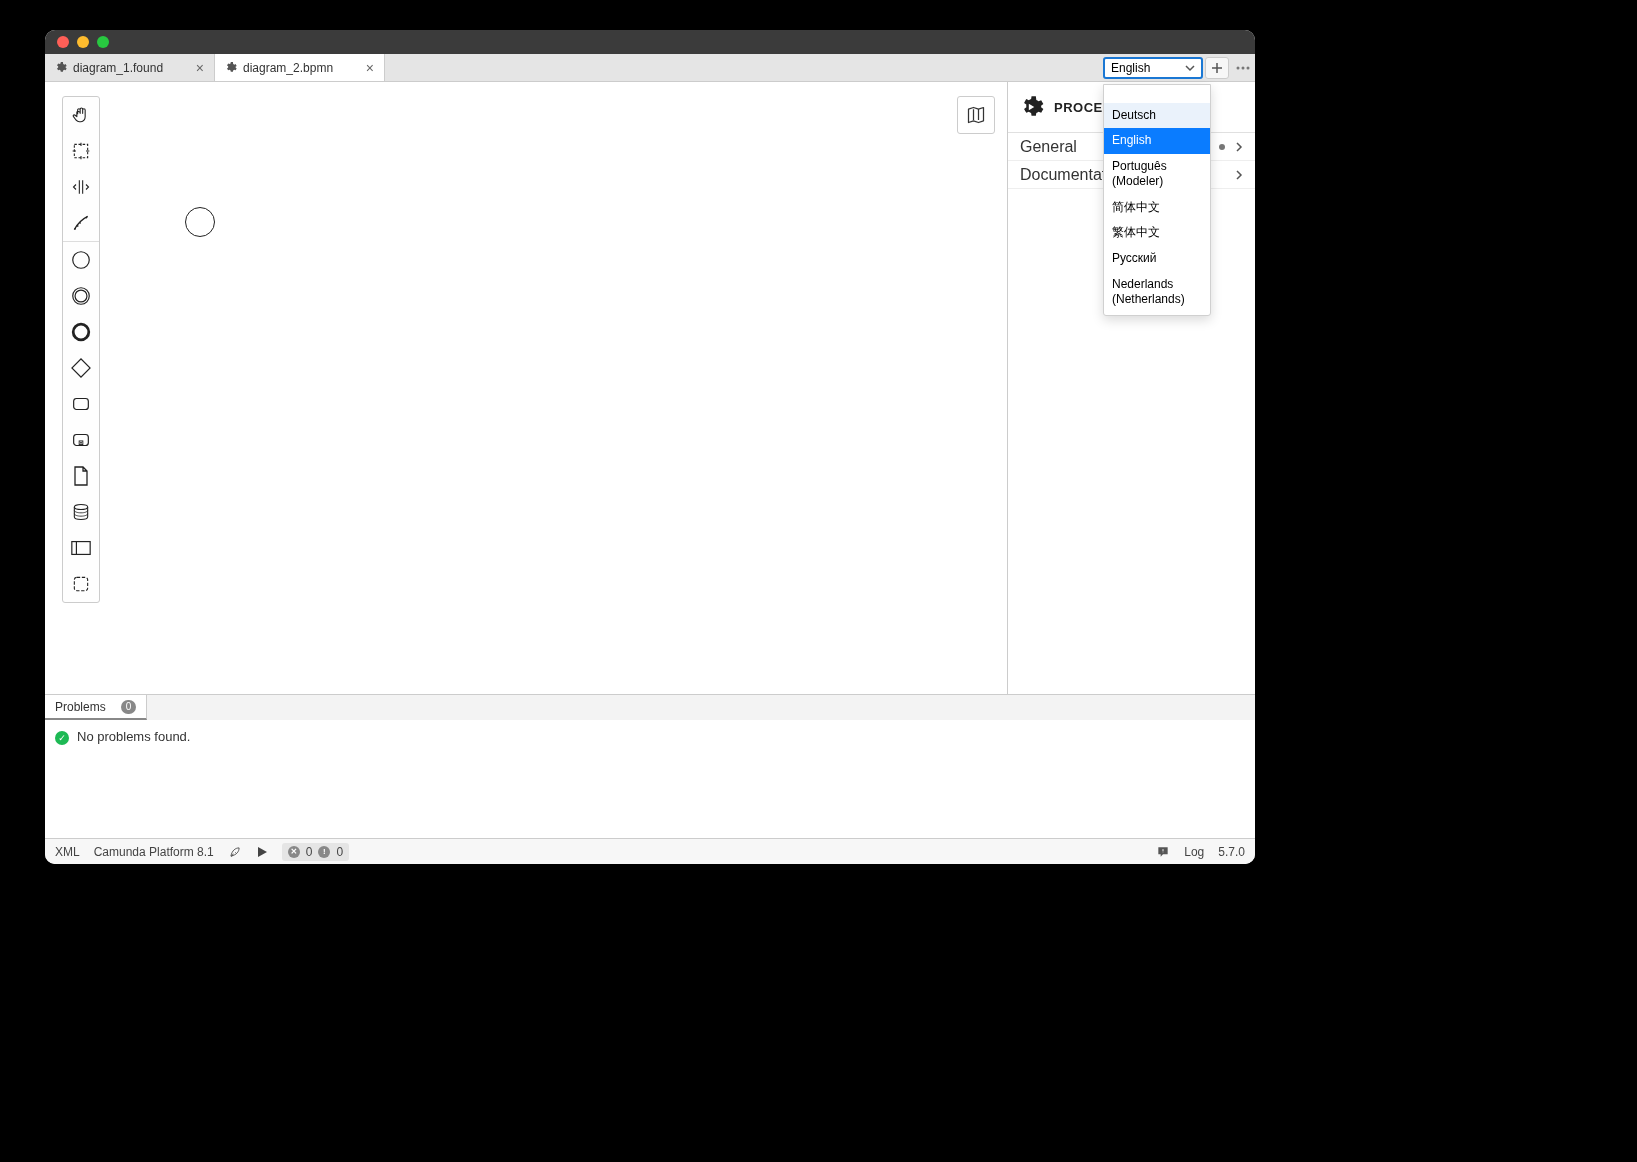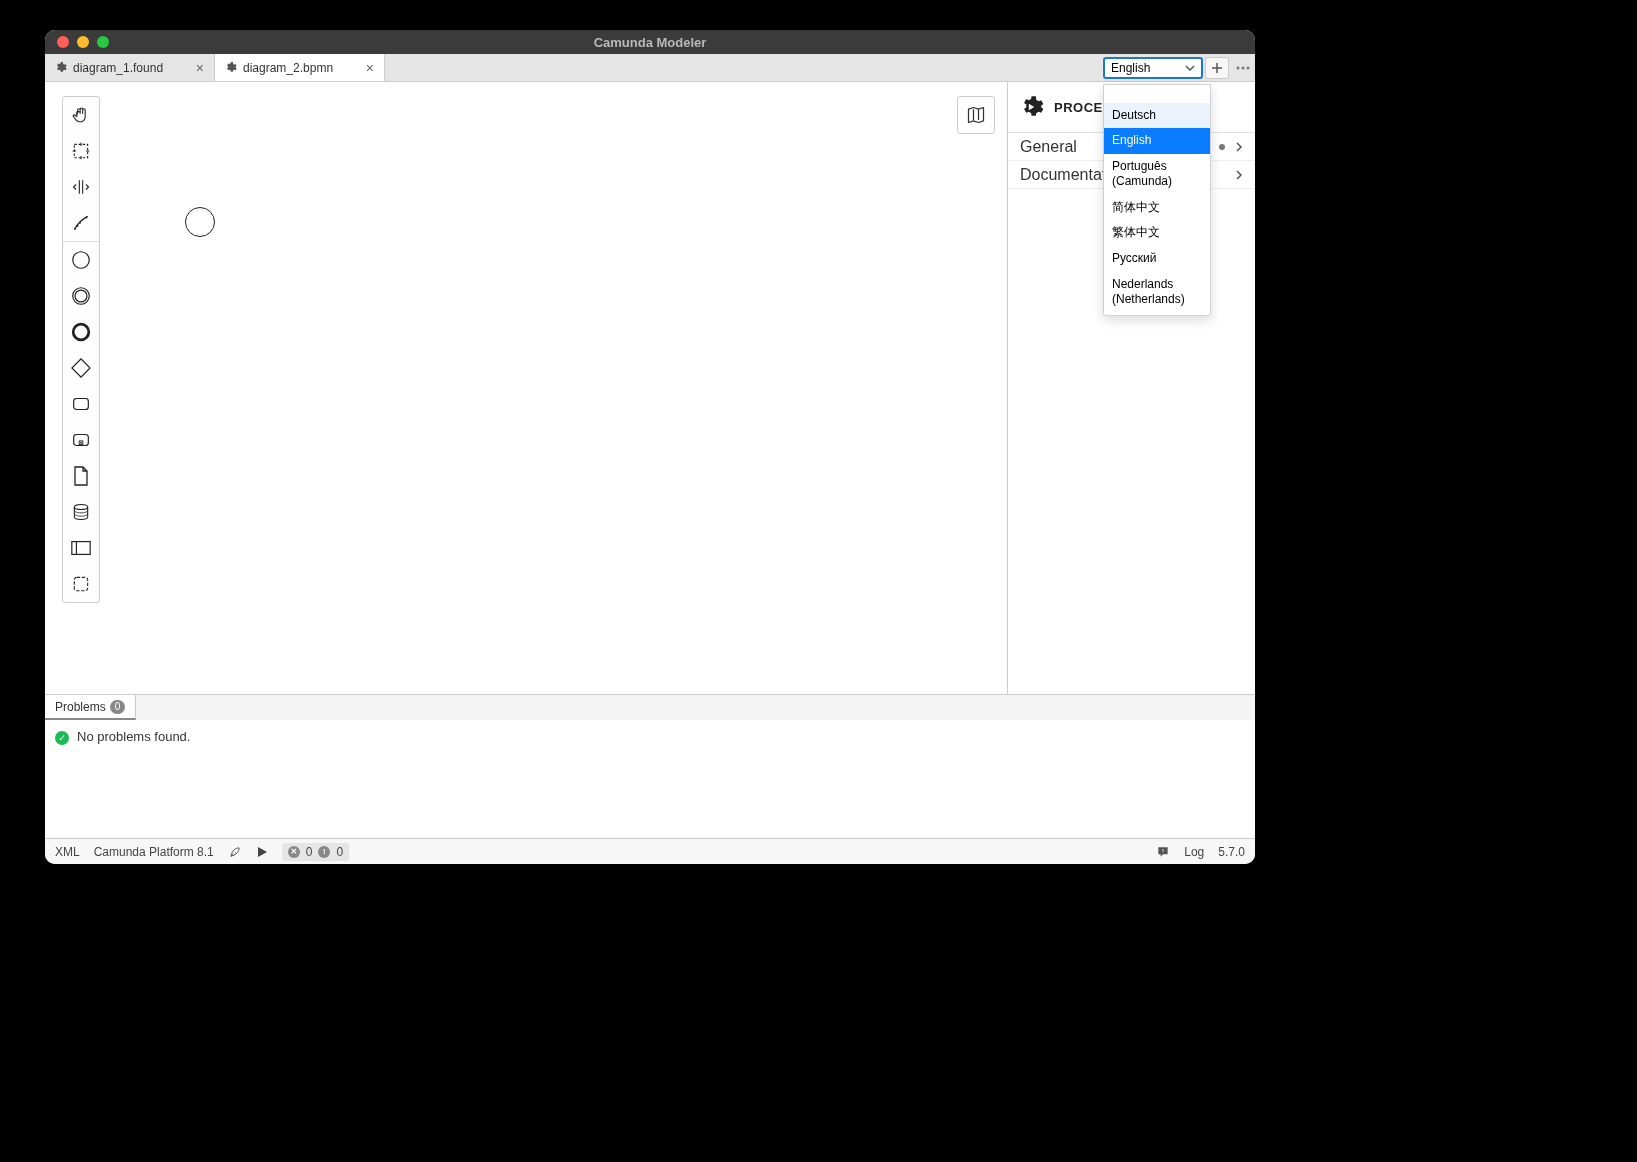--- a/index.html
+++ b/index.html
@@ -183,21 +183,21 @@
   .problems-bar {
     height: 26px;
     border-top: 1px solid #ccc;
     background: #f3f3f3;
     display: flex; align-items: stretch;
     flex-shrink: 0;
   }
   .problems-tab {
     display: flex; align-items: center;
     padding: 0 10px;
-    gap: 4px;
+    gap: 15px;
     background: #fff;
     border-right: 1px solid #ccc;
     border-bottom: 2px solid #888;
     font-size: 12px;
     color: #333;
     cursor: pointer;
   }
   .problems-badge {
     background: #888; color: #fff;
     border-radius: 10px;
@@ -260,21 +260,20 @@
 <body>
 
 <div class="window">
 
   <div class="titlebar">
     <div class="traffic-lights">
       <div class="tl red"></div>
       <div class="tl yellow"></div>
       <div class="tl green"></div>
     </div>
-    <div class="titlebar-title">Camunda Modeler</div>
   </div>
 
   <div class="tabbar">
     <div class="tab">
       <span class="gear">
         <svg width="13" height="13" viewBox="0 0 24 24">
             <path fill="#555" d="M12 8a4 4 0 100 8 4 4 0 000-8zm9.4 4a7.5 7.5 0 00-.1-1.2l2.1-1.6-2-3.5-2.5 1a7.4 7.4 0 00-2-1.2L16.5 2h-4l-.4 2.5a7.4 7.4 0 00-2 1.2l-2.5-1-2 3.5 2.1 1.6a7.5 7.5 0 000 2.4L5.6 13.8l2 3.5 2.5-1a7.4 7.4 0 002 1.2l.4 2.5h4l.4-2.5a7.4 7.4 0 002-1.2l2.5 1 2-3.5-2.1-1.6c.1-.4.1-.8.1-1.2z"></path>
           </svg>
       </span>
       <span>diagram_1.found</span>
@@ -296,21 +295,21 @@
           <span>English</span>
           <span class="chev">
             <svg width="10" height="10" viewBox="0 0 10 10">
                 <path d="M1 3l4 4 4-4" stroke="#555" stroke-width="1.5" fill="none"></path>
               </svg>
           </span>
         </div>
         <div class="lang-dropdown">
           <div class="lang-opt hover">Deutsch</div>
           <div class="lang-opt selected">English</div>
-          <div class="lang-opt">Português (Camunda)</div>
+          <div class="lang-opt">Português (Modeler)</div>
           <div class="lang-opt">简体中文</div>
           <div class="lang-opt">繁体中文</div>
           <div class="lang-opt">Русский</div>
           <div class="lang-opt">Nederlands (Netherlands)</div>
         </div>
       </div>
       <div class="plus-btn">
         <svg width="12" height="12" viewBox="0 0 12 12">
             <path d="M6 1v10M1 6h10" stroke="#555" stroke-width="1.5"></path>
           </svg>

